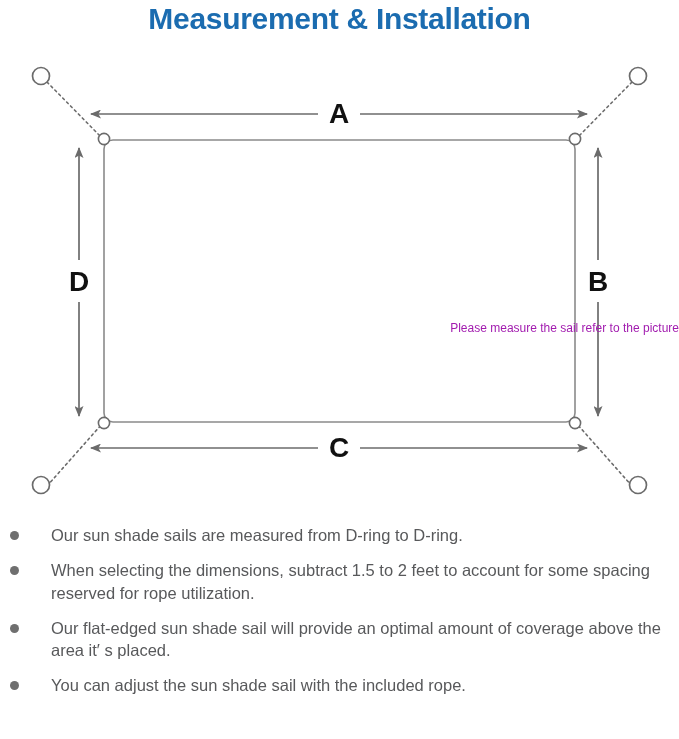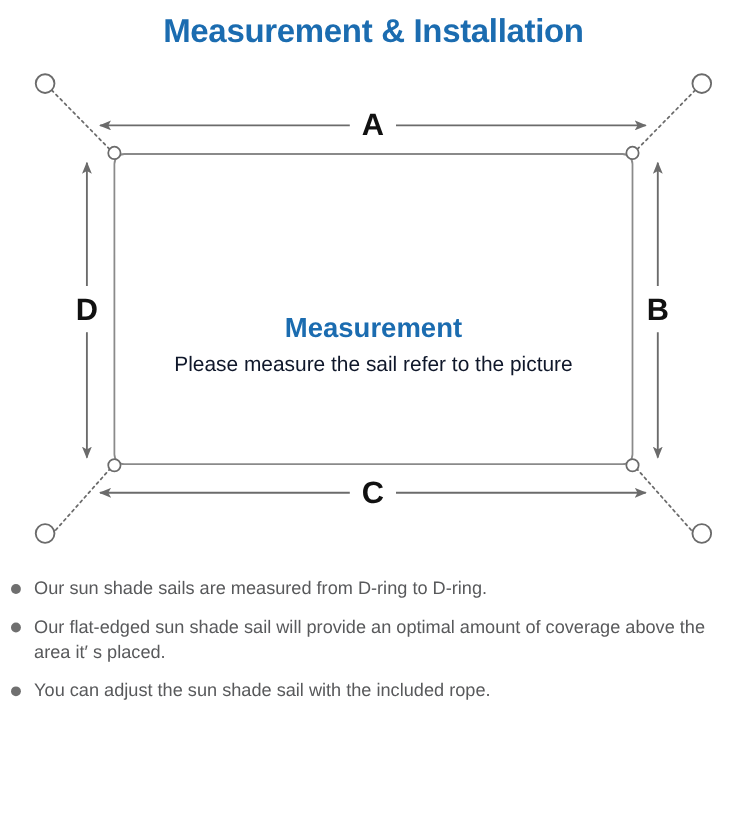--- a/index.html
+++ b/index.html
@@ -17,21 +17,21 @@
   #page-title {
     position: absolute;
     left: 0;
     top: 0;
     width: 679px;
     text-align: center;
     font-size: 30px;
     font-weight: bold;
     color: #1b6cb0;
     letter-spacing: -0.3px;
-    padding-top: 12px;
+    padding-top: 2px;
     box-sizing: border-box;
   }
   #diagram {
     position: absolute;
     left: 0;
     top: 44px;
     width: 679px;
     height: 470px;
   }
   #diagram svg {
@@ -43,36 +43,38 @@
     text-align: center;
     color: #1b6cb0;
   }
   #measurement-heading {
     top: 240px;
     font-size: 25px;
     font-weight: bold;
   }
   #measurement-subtitle {
     top: 277px;
-    font-size: 19px;
+    font-size: 12px;
     font-weight: normal;
-    color: #0f172a;
+    color: #a21caf;
+    text-align: right;
   }
   #notes-list {
     position: absolute;
     left: 0;
     top: 524px;
     width: 679px;
     box-sizing: border-box;
     padding: 0 14px 0 10px;
   }
   .note-item {
     display: flex;
     align-items: flex-start;
     margin-bottom: 13px;
+    gap: 20px;
   }
   .note-bullet {
     flex: 0 0 auto;
     width: 9px;
     height: 9px;
     border-radius: 50%;
     background: #6f6f6f;
     margin-top: 7px;
     margin-right: 12px;
   }
@@ -137,28 +139,31 @@
     </g>
     <text x="79" y="247" text-anchor="middle" font-family="Liberation Sans, sans-serif" font-size="28" font-weight="bold" fill="#111111">D</text>
 
     <g stroke="#6b6b6b" stroke-width="1.7" fill="none">
       <line x1="598" y1="216" x2="598" y2="104" marker-end="url(#arrHead)"></line>
       <line x1="598" y1="258" x2="598" y2="372" marker-end="url(#arrHead)"></line>
     </g>
     <text x="598" y="247" text-anchor="middle" font-family="Liberation Sans, sans-serif" font-size="28" font-weight="bold" fill="#111111">B</text>
   </svg>
 
-  <div class="center-label" id="measurement-heading">Measurement</div>
   <div class="center-label" id="measurement-subtitle">Please measure the sail refer to the picture</div>
 </div>
 
 <div id="notes-list">
   <div class="note-item">
     <span class="note-bullet"></span>
     <span class="note-text">Our sun shade sails are measured from D-ring to D-ring.</span>
+  </div>
+  <div class="note-item">
+    <span class="note-bullet"></span>
+    <span class="note-text">When selecting the dimensions, subtract 1.5 to 2 feet to account for some spacing reserved for rope utilization.</span>
   </div>
   <div class="note-item">
     <span class="note-bullet"></span>
     <span class="note-text">Our flat-edged sun shade sail will provide an optimal amount of coverage above the area it′ s placed.</span>
   </div>
   <div class="note-item">
     <span class="note-bullet"></span>
     <span class="note-text">You can adjust the sun shade sail with the included rope.</span>
   </div>
 </div>

